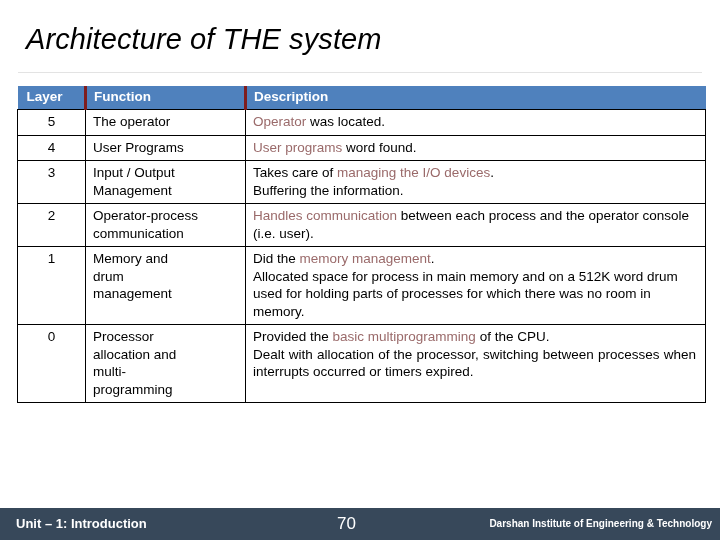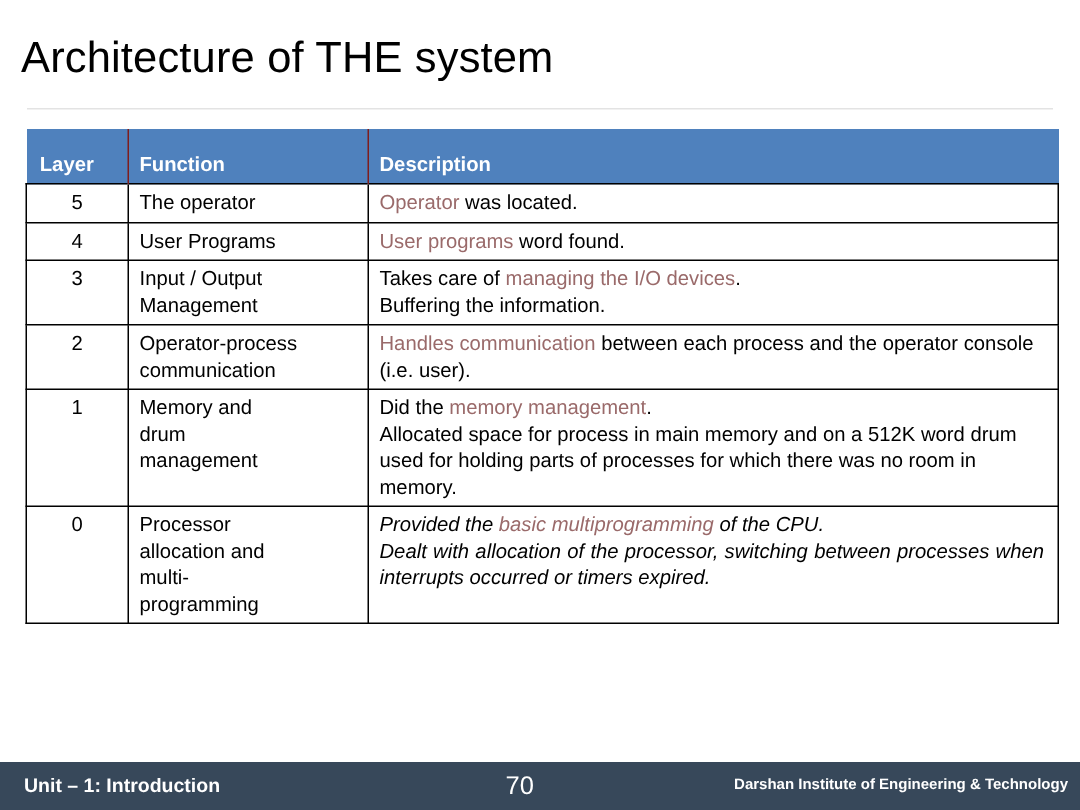--- a/index.html
+++ b/index.html
@@ -18,28 +18,29 @@
   .slide {
     position: relative;
     width: 720px;
     height: 540px;
     box-sizing: border-box;
   }
 
   
   .slide-title {
     position: absolute;
-    left: 14px;
+    left: 26px;
     top: 21px;
     font-size: 29px;
     line-height: 36px;
     color: #000000;
     font-weight: 400;
     letter-spacing: 0.1px;
     white-space: nowrap;
+    font-style: italic;
   }
 
   .title-rule {
     position: absolute;
     left: 18px;
     top: 72px;
     width: 684px;
     height: 1px;
     background: #e3e3e3;
   }
@@ -61,29 +62,29 @@
   table.arch col.c-layer    { width: 68px; }
   table.arch col.c-function { width: 160px; }
   table.arch col.c-desc     { width: 460px; }
 
   table.arch thead th {
     background: #4f81bd;
     color: #ffffff;
     font-size: 13.5px;
     font-weight: bold;
     text-align: left;
-    padding: 15px 7px 4px 7px;
+    padding: 2px 7px 4px 7px;
     border: none;
     line-height: 17px;
   }
   table.arch thead th.th-layer {
     padding-left: 9px;
   }
   table.arch thead th.sep {
-    border-left: 1px solid #7f1d1d;
+    border-left: 3px solid #7f1d1d;
   }
 
   table.arch tbody td {
     border: 1.6px solid #000000;
     font-size: 13.5px;
     line-height: 17.5px;
     color: #000000;
     vertical-align: top;
     padding: 3px 6px 4px 7px;
     background: #ffffff;
@@ -92,21 +93,21 @@
   table.arch tbody td.layer {
     text-align: center;
     padding-left: 0;
     padding-right: 0;
   }
 
   table.arch tbody td.desc {
     padding-right: 9px;
   }
 
-  td.justify { text-align: justify; text-justify: inter-word; font-style: italic; }
+  td.justify { text-align: justify; text-justify: inter-word; }
 
   .hl {
     color: #9a6a6a;
   }
 
   
   .footer {
     position: absolute;
     left: 0;
     bottom: 0;

